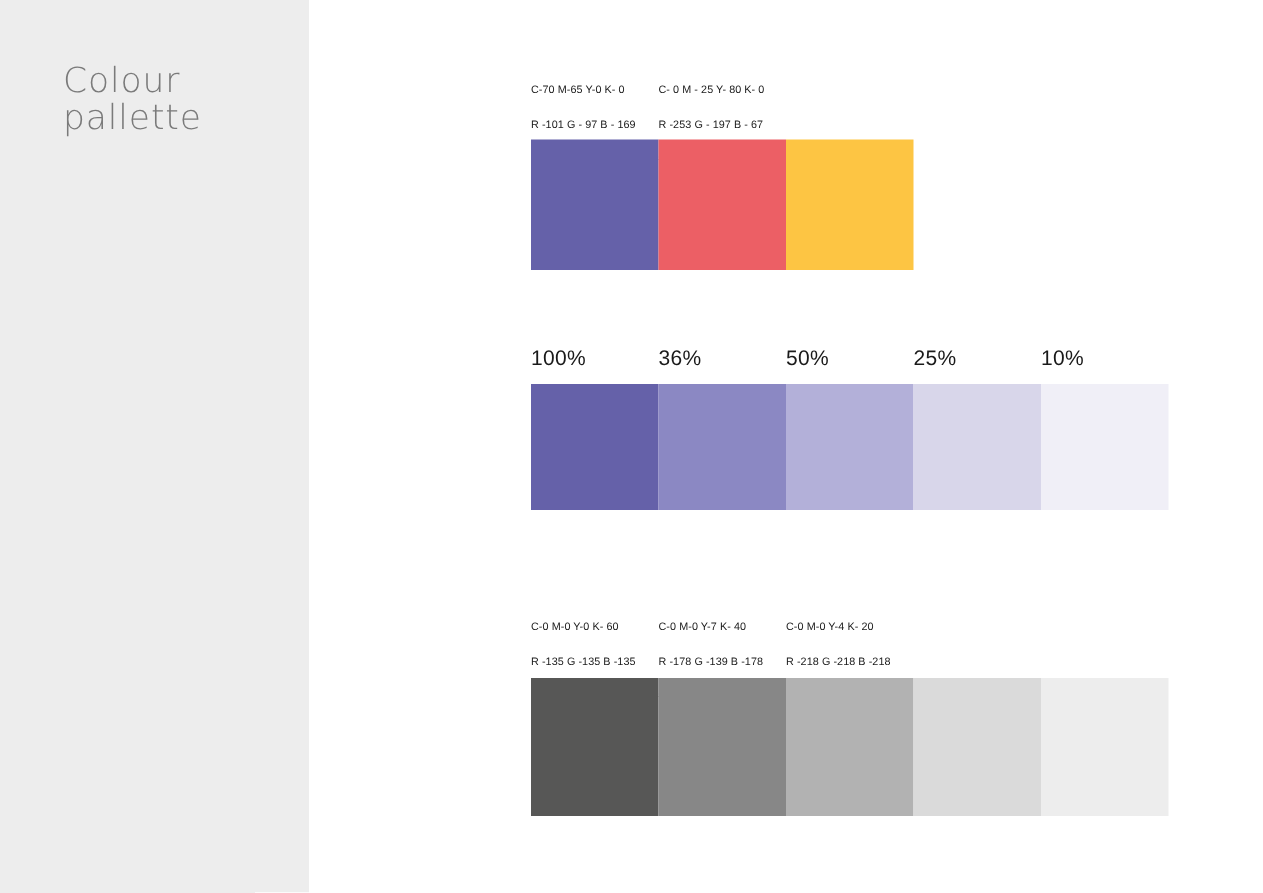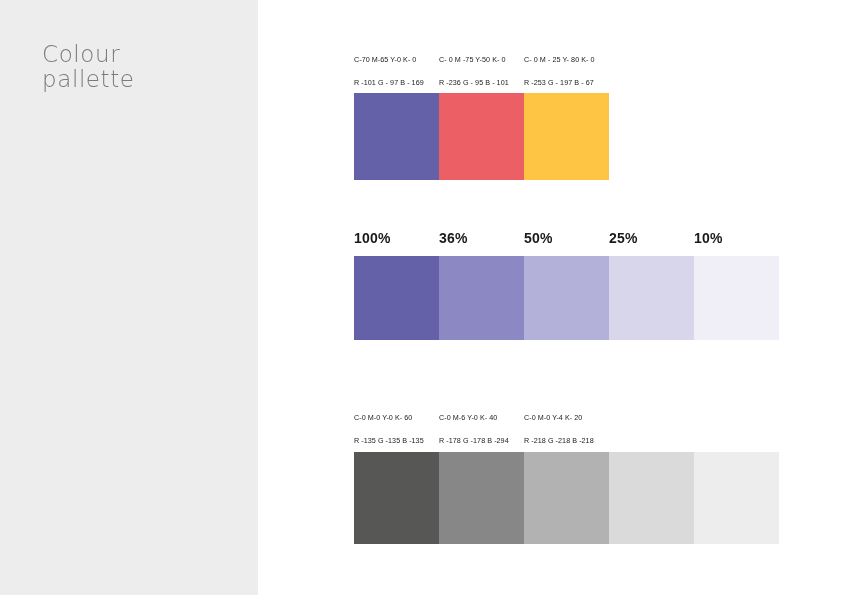--- a/index.html
+++ b/index.html
@@ -19,21 +19,21 @@
     position: absolute;
     top: 0; left: 0;
     width: 842px;
     height: 595px;
   }
 
   
   #sidebar {
     position: absolute;
     top: 0; left: 0;
-    width: 258px;
+    width: 206px;
     height: 595px;
     background: #ededed;
   }
   #page-title {
     position: absolute;
     left: 42px;
     top: 42px;
     width: 200px;
     font-family: "DejaVu Sans", sans-serif;
     font-size: 23px;
@@ -73,21 +73,20 @@
     white-space: pre-line;
     box-sizing: border-box;
     padding-right: 4px;
   }
   .pct-label {
     font-size: 14px;
     line-height: 16px;
     color: #1a1a1a;
     letter-spacing: 0.2px;
     box-sizing: border-box;
-    font-weight: bold;
   }
 
   
   .swatch-row {
     position: absolute;
     left: 0;
     display: flex;
   }
   .swatch {
     height: 100%;
@@ -132,25 +131,20 @@
 
   <div id="content">
 
     <div class="block" id="block-brand">
 
       <div class="label-row">
         <div class="swatch-label">
           <span>C-70 M-65 Y-0 K- 0</span><br>
           <span>R -101 G - 97 B - 169</span><br>
           <span># 6561A9</span>
-        </div>
-        <div class="swatch-label">
-          <span>C- 0 M -75 Y-50 K- 0</span><br>
-          <span>R -236 G - 95 B - 101</span><br>
-          <span># EC5F65</span>
         </div>
         <div class="swatch-label">
           <span>C- 0 M - 25 Y- 80 K- 0</span><br>
           <span>R -253 G - 197 B - 67</span><br>
           <span># FDC543</span>
         </div>
       </div>
 
       <div class="swatch-row">
         <div class="swatch" style="background: rgb(101, 97, 169);"></div>
@@ -182,22 +176,22 @@
 
     <div class="block" id="block-greys">
 
       <div class="label-row">
         <div class="swatch-label">
           <span>C-0 M-0 Y-0 K- 60</span><br>
           <span>R -135 G -135 B -135</span><br>
           <span># 878787</span>
         </div>
         <div class="swatch-label">
-          <span>C-0 M-6 Y-0 K- 40</span><br>
-          <span>R -178 G -178 B -294</span><br>
+          <span>C-0 M-0 Y-7 K- 40</span><br>
+          <span>R -178 G -139 B -178</span><br>
           <span># B2B2B2</span>
         </div>
         <div class="swatch-label">
           <span>C-0 M-0 Y-4 K- 20</span><br>
           <span>R -218 G -218 B -218</span><br>
           <span># DADADA</span>
         </div>
       </div>
 
       <div class="swatch-row">

